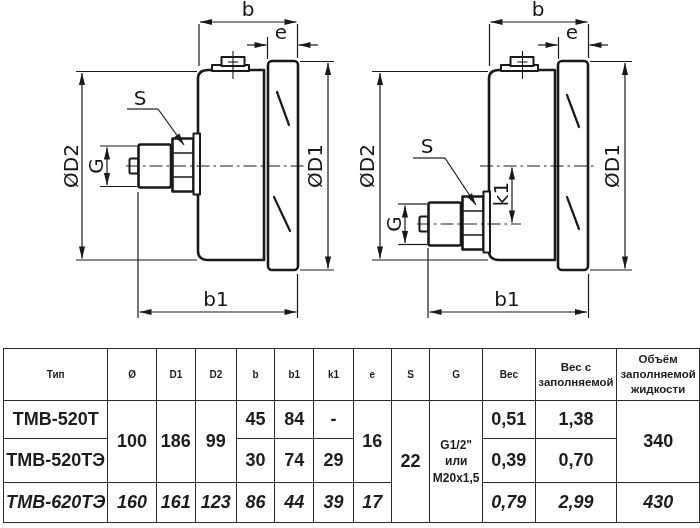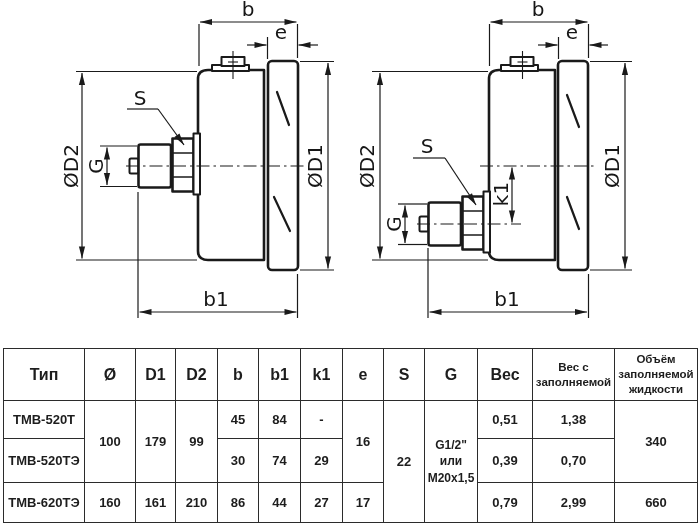--- a/index.html
+++ b/index.html
@@ -11,28 +11,28 @@
   .facet{stroke:#1a1a1a;stroke-width:1.5;}
   .glass{stroke:#1a1a1a;stroke-width:2.2;stroke-linecap:round;}
   .dim{stroke:#1a1a1a;stroke-width:1.2;fill:none;}
   .cl{stroke:#1a1a1a;stroke-width:1.1;stroke-dasharray:13 4 2.5 4;fill:none;}
   .clthin{stroke:#1a1a1a;stroke-width:1.1;fill:none;}
   text.lbl{font-family:"DejaVu Sans","Liberation Sans",sans-serif;font-size:20px;fill:#161616;}
   
   table.spec{position:absolute;left:3px;top:348px;border-collapse:collapse;table-layout:fixed;}
   .spec th,.spec td{border:1.5px solid #2b2b2b;text-align:center;vertical-align:middle;
       font-family:"Liberation Sans",sans-serif;font-weight:700;color:#1d1d1d;
-      font-size:13px;padding:0 2px;background:#fff;}
-  .spec th{font-size:16px;}
+      font-size:18px;padding:0 2px;background:#fff;}
+  .spec th{font-size:10px;}
   .spec th.small{font-size:11.5px;line-height:1.3;}
   .spec td.gcell{font-size:12px;white-space:pre-line;line-height:1.35;}
   .spec thead tr{height:52px;}
   .spec tr.r1{height:38px;}
   .spec tr.r2{height:44px;}
-  .spec tr.r3{height:40px;}
+  .spec tr.r3{height:40px;font-style:italic;}
 </style>
 </head>
 <body>
 
 <div class="page">
 
 <svg width="700" height="347" viewBox="0 0 700 347">
   <defs>
     <marker id="arr" markerUnits="userSpaceOnUse" markerWidth="14" markerHeight="8" viewBox="0 0 14 8" refX="13" refY="4" orient="auto-start-reverse">
       <path d="M13,4 L1,0.9 L1,7.1 Z" fill="#1a1a1a"></path>
@@ -195,21 +195,21 @@
       <th>G</th>
       <th>Вес</th>
       <th class="small">Вес с заполняемой</th>
       <th class="small">Объём заполняемой жидкости</th>
     </tr>
   </thead>
   <tbody>
     <tr class="r1">
       <td>ТМВ-520Т</td>
       <td rowspan="2">100</td>
-      <td rowspan="2">179</td>
+      <td rowspan="2">186</td>
       <td rowspan="2">99</td>
       <td>45</td>
       <td>84</td>
       <td>-</td>
       <td rowspan="2">16</td>
       <td rowspan="3">22</td>
       <td rowspan="3" class="gcell">G1/2"
 или
 M20x1,5</td>
       <td>0,51</td>
@@ -221,25 +221,25 @@
       <td>30</td>
       <td>74</td>
       <td>29</td>
       <td>0,39</td>
       <td>0,70</td>
     </tr>
     <tr class="r3">
       <td>ТМВ-620ТЭ</td>
       <td>160</td>
       <td>161</td>
-      <td>210</td>
+      <td>123</td>
       <td>86</td>
       <td>44</td>
-      <td>27</td>
+      <td>39</td>
       <td>17</td>
       <td>0,79</td>
       <td>2,99</td>
-      <td>660</td>
+      <td>430</td>
     </tr>
   </tbody>
 </table>
 
 </div>
 
 </body></html>

